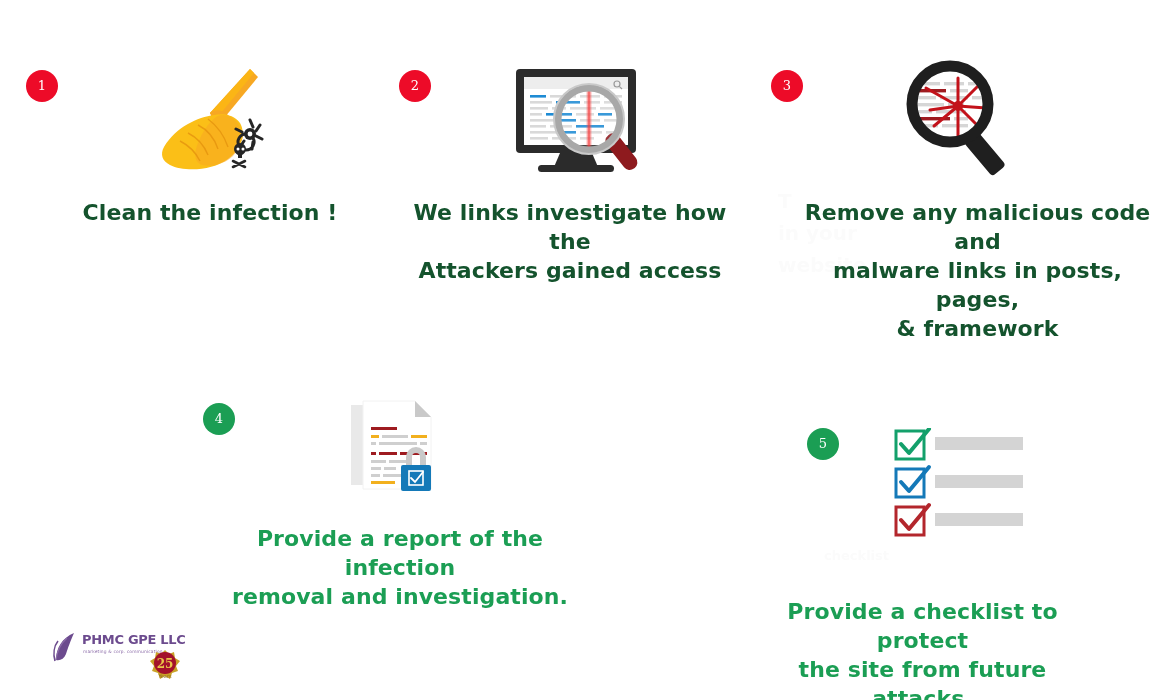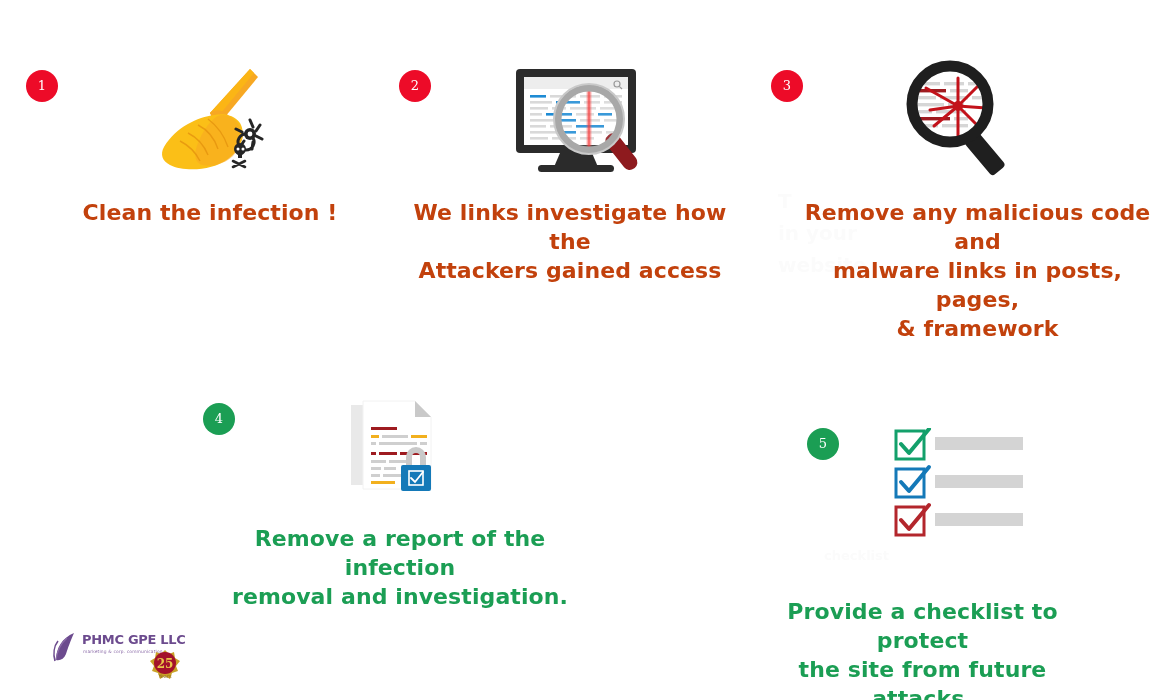--- a/index.html
+++ b/index.html
@@ -41,21 +41,21 @@
   .caption {
     position: absolute;
     text-align: center;
     font-family: "DejaVu Sans", "Liberation Sans", sans-serif;
     font-weight: bold;
     font-size: 22px;
     line-height: 29px;
     letter-spacing: 0.1px;
     white-space: pre-line;
   }
-  .caption-red   { color: #c2410c; }
+  .caption-red   { color: #14532d; }
   .caption-green { color: #1B9E54; }
 
   
   .art { position: absolute; }
 
   
   .ghost {
     position: absolute;
     color: #fbfbfb;
     font-family: "DejaVu Sans", "Liberation Sans", sans-serif;
@@ -311,21 +311,21 @@
         <rect x="26" y="84" width="24" height="3" fill="#F2B01E"></rect>
       </g>
 
       <path d="M61 60 a10 10 0 0 1 20 0 v10 h-6 v-10 a4 4 0 0 0 -8 0 v10 h-6 Z" fill="#C9C9C9"></path>
       <rect x="56" y="68" width="30" height="26" rx="2" fill="#1479B8"></rect>
       <rect x="64" y="74" width="14" height="14" fill="none" stroke="#FFFFFF" stroke-width="1.6"></rect>
       <path d="M66 81 l4 4 l8 -10" fill="none" stroke="#FFFFFF" stroke-width="1.8" stroke-linecap="round"></path>
     </svg>
   </div>
 
-  <div class="caption caption-green" style="left:215px; top:524px; width:370px;">Remove a report of the infection
+  <div class="caption caption-green" style="left:215px; top:524px; width:370px;">Provide a report of the infection
 removal and investigation.</div>
 </div>
 
 <div class="step">
   <div class="badge badge-green" style="left:807px; top:428px;">5</div>
 
   <div class="ghost" style="left:824px; top:548px; font-size:13px;">checklist</div>
 
   <div class="art" style="left:893px; top:428px;">
     <svg width="140" height="110" viewBox="0 0 140 110">

